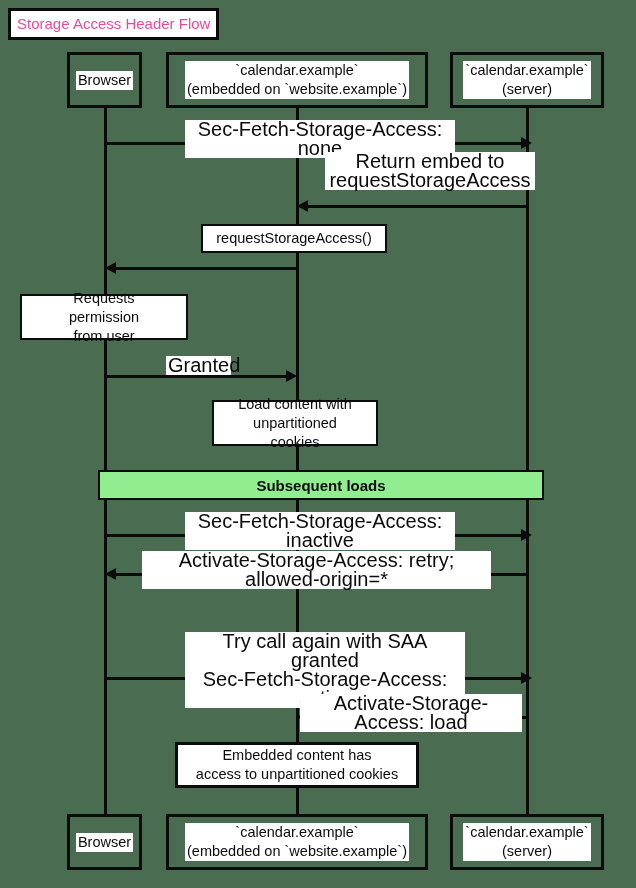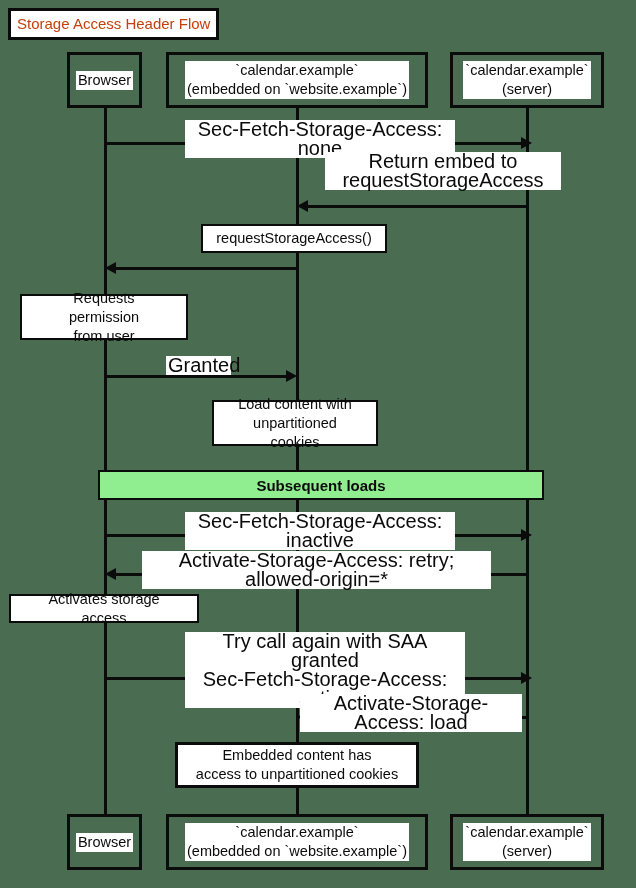--- a/index.html
+++ b/index.html
@@ -23,21 +23,21 @@
   }
   .abs { position: absolute; box-sizing: border-box; }
 
   
   .title-box {
     left: 8px; top: 8px;
     border: 3px solid #0b0b0b;
     background: #ffffff;
     padding: 3px 6px 4px 6px;
     font-size: 15px;
-    color: #c2410c;
+    color: #ec4899;
     line-height: 19px;
     white-space: nowrap;
   }
 
   
   .lifeline {
     width: 3px;
     background: #0b0b0b;
   }
 
@@ -134,21 +134,21 @@
     <span class="plabel">`calendar.example`
 (server)</span>
   </div>
 
   <div class="abs msg-line" style="left:105px; top:142px; width:419px;"></div>
   <div class="abs arrowhead right" style="left:521px; top:137px;"></div>
   <div class="abs msg-label" style="left:185px; top:120px; width:270px;">Sec-Fetch-Storage-Access: none</div>
 
   <div class="abs msg-line" style="left:308px; top:205px; width:220px;"></div>
   <div class="abs arrowhead left" style="left:297px; top:200px;"></div>
-  <div class="abs msg-label" style="left:325px; top:152px; width:236px;">Return embed to
+  <div class="abs msg-label" style="left:325px; top:152px; width:210px;">Return embed to
 requestStorageAccess</div>
 
   <div class="abs msg-line" style="left:116px; top:267px; width:182px;"></div>
   <div class="abs arrowhead left" style="left:105px; top:262px;"></div>
   <div class="abs note" style="left:201px; top:224px; width:186px; height:29px;">requestStorageAccess()</div>
 
   <div class="abs note" style="left:20px; top:294px; width:168px; height:46px;">Requests permission
 from user</div>
 
   <div class="abs msg-line" style="left:105px; top:375px; width:183px;"></div>
@@ -161,21 +161,20 @@
   <div class="abs divider" style="left:92px; top:470px; width:446px; height:30px;">Subsequent loads</div>
 
   <div class="abs msg-line" style="left:105px; top:534px; width:419px;"></div>
   <div class="abs arrowhead right" style="left:521px; top:529px;"></div>
   <div class="abs msg-label" style="left:185px; top:512px; width:270px;">Sec-Fetch-Storage-Access: inactive</div>
 
   <div class="abs msg-line" style="left:116px; top:573px; width:412px;"></div>
   <div class="abs arrowhead left" style="left:105px; top:568px;"></div>
   <div class="abs msg-label" style="left:142px; top:551px; width:349px;">Activate-Storage-Access: retry; allowed-origin=*</div>
 
-  <div class="abs note" style="left:9px; top:594px; width:190px; height:29px;">Activates storage access</div>
 
   <div class="abs msg-line" style="left:105px; top:677px; width:419px;"></div>
   <div class="abs arrowhead right" style="left:521px; top:672px;"></div>
   <div class="abs msg-label" style="left:185px; top:632px; width:280px;">Try call again with SAA granted
 Sec-Fetch-Storage-Access: active</div>
 
   <div class="abs msg-line" style="left:308px; top:716px; width:220px;"></div>
   <div class="abs arrowhead left" style="left:297px; top:711px;"></div>
   <div class="abs msg-label" style="left:300px; top:694px; width:222px;">Activate-Storage-Access: load</div>
 

